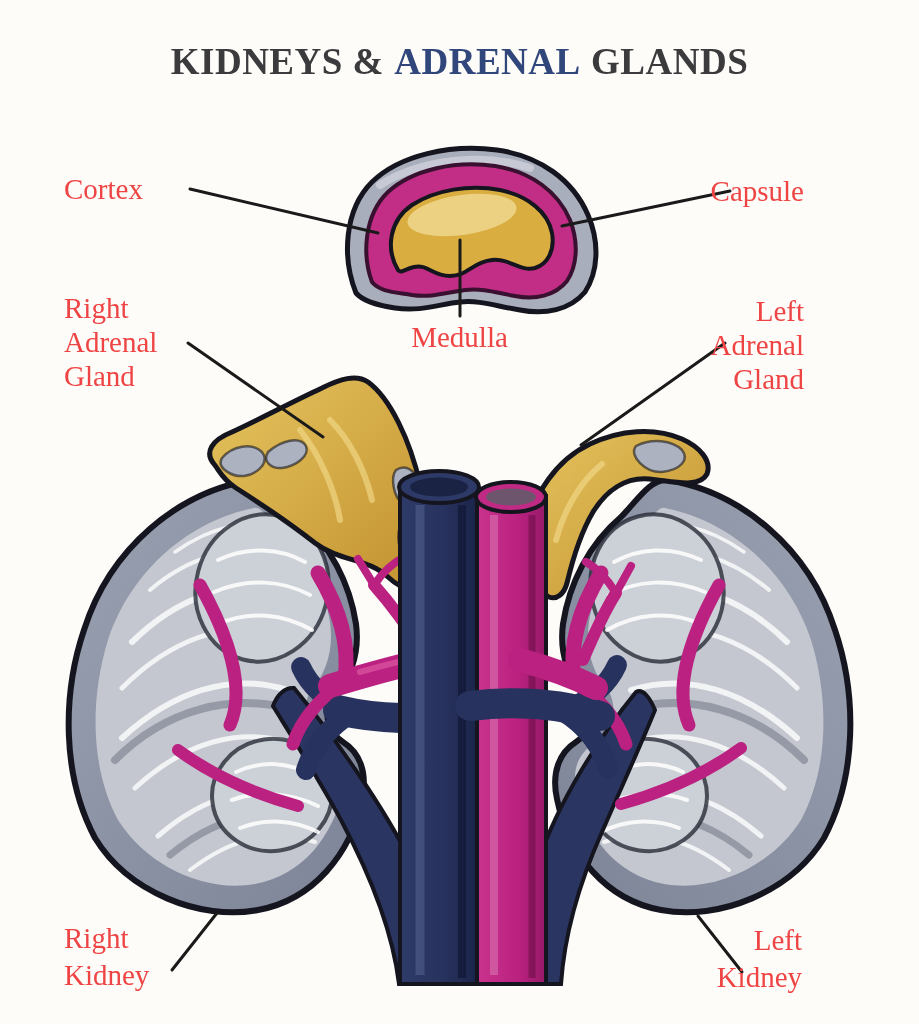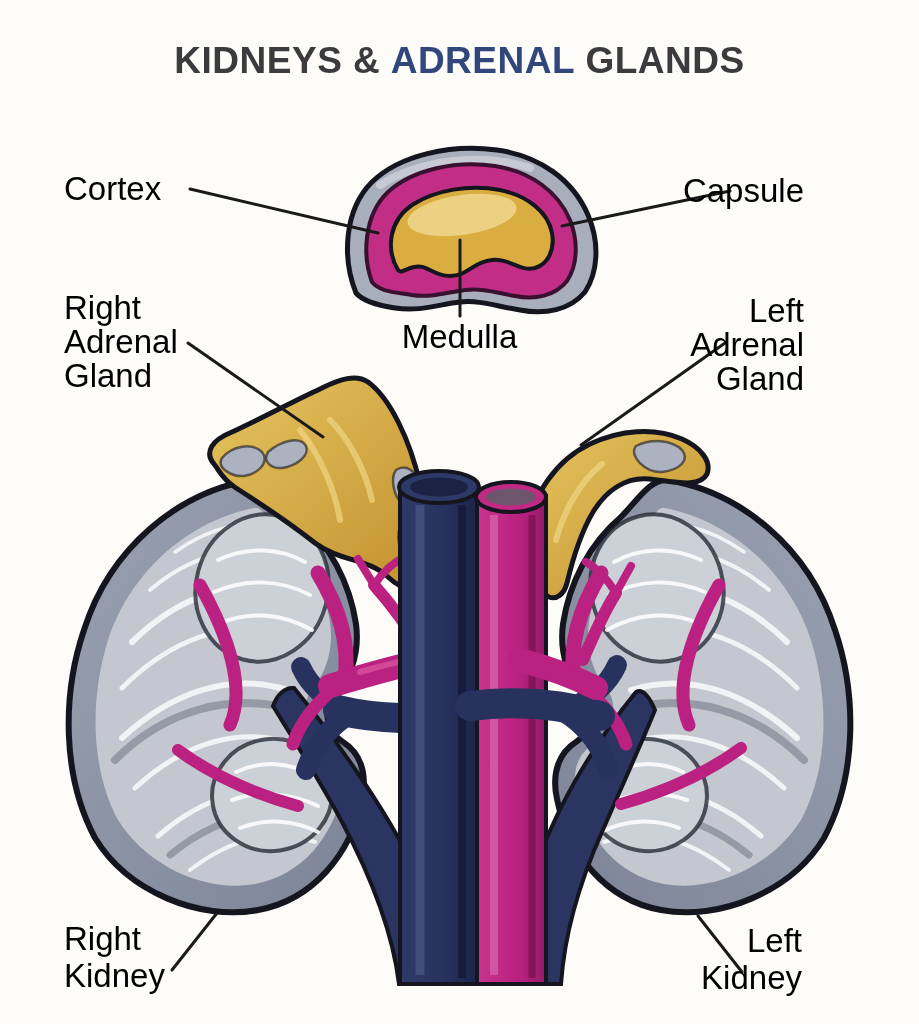--- a/index.html
+++ b/index.html
@@ -1,23 +1,23 @@
 <!DOCTYPE html>
 <html><head>
 <meta charset="utf-8">
 <style>
   html,body{margin:0;padding:0;background:#fdfcf9;}
   #stage{position:relative;width:868px;height:1024px;background:#fdfcf9;overflow:hidden;
-         font-family:Liberation Sans, sans-serif;}
+         font-family:Liberation Serif, serif;}
   #art{position:absolute;left:0;top:0;}
   .title{position:absolute;left:0;top:40px;width:919px;text-align:center;
          font-size:37px;font-weight:bold;letter-spacing:.5px;color:#3b3b3d;white-space:nowrap;}
   .title .t-navy{color:#31477c;}
   .title span{display:inline-block;margin:0 .14em;}
-  .lbl{position:absolute;font-size:33px;color:#000000;line-height:34px;white-space:pre-line;}
+  .lbl{position:absolute;font-size:29px;color:#ef4444;line-height:34px;white-space:pre-line;}
   .lbl.right{text-align:right;}
   .lbl.kid{line-height:37px;}
 </style>
 </head>
 <body>
 
 <div id="stage">
 
   <svg id="art" width="919" height="1024" viewBox="0 0 919 1024">
     <defs>

